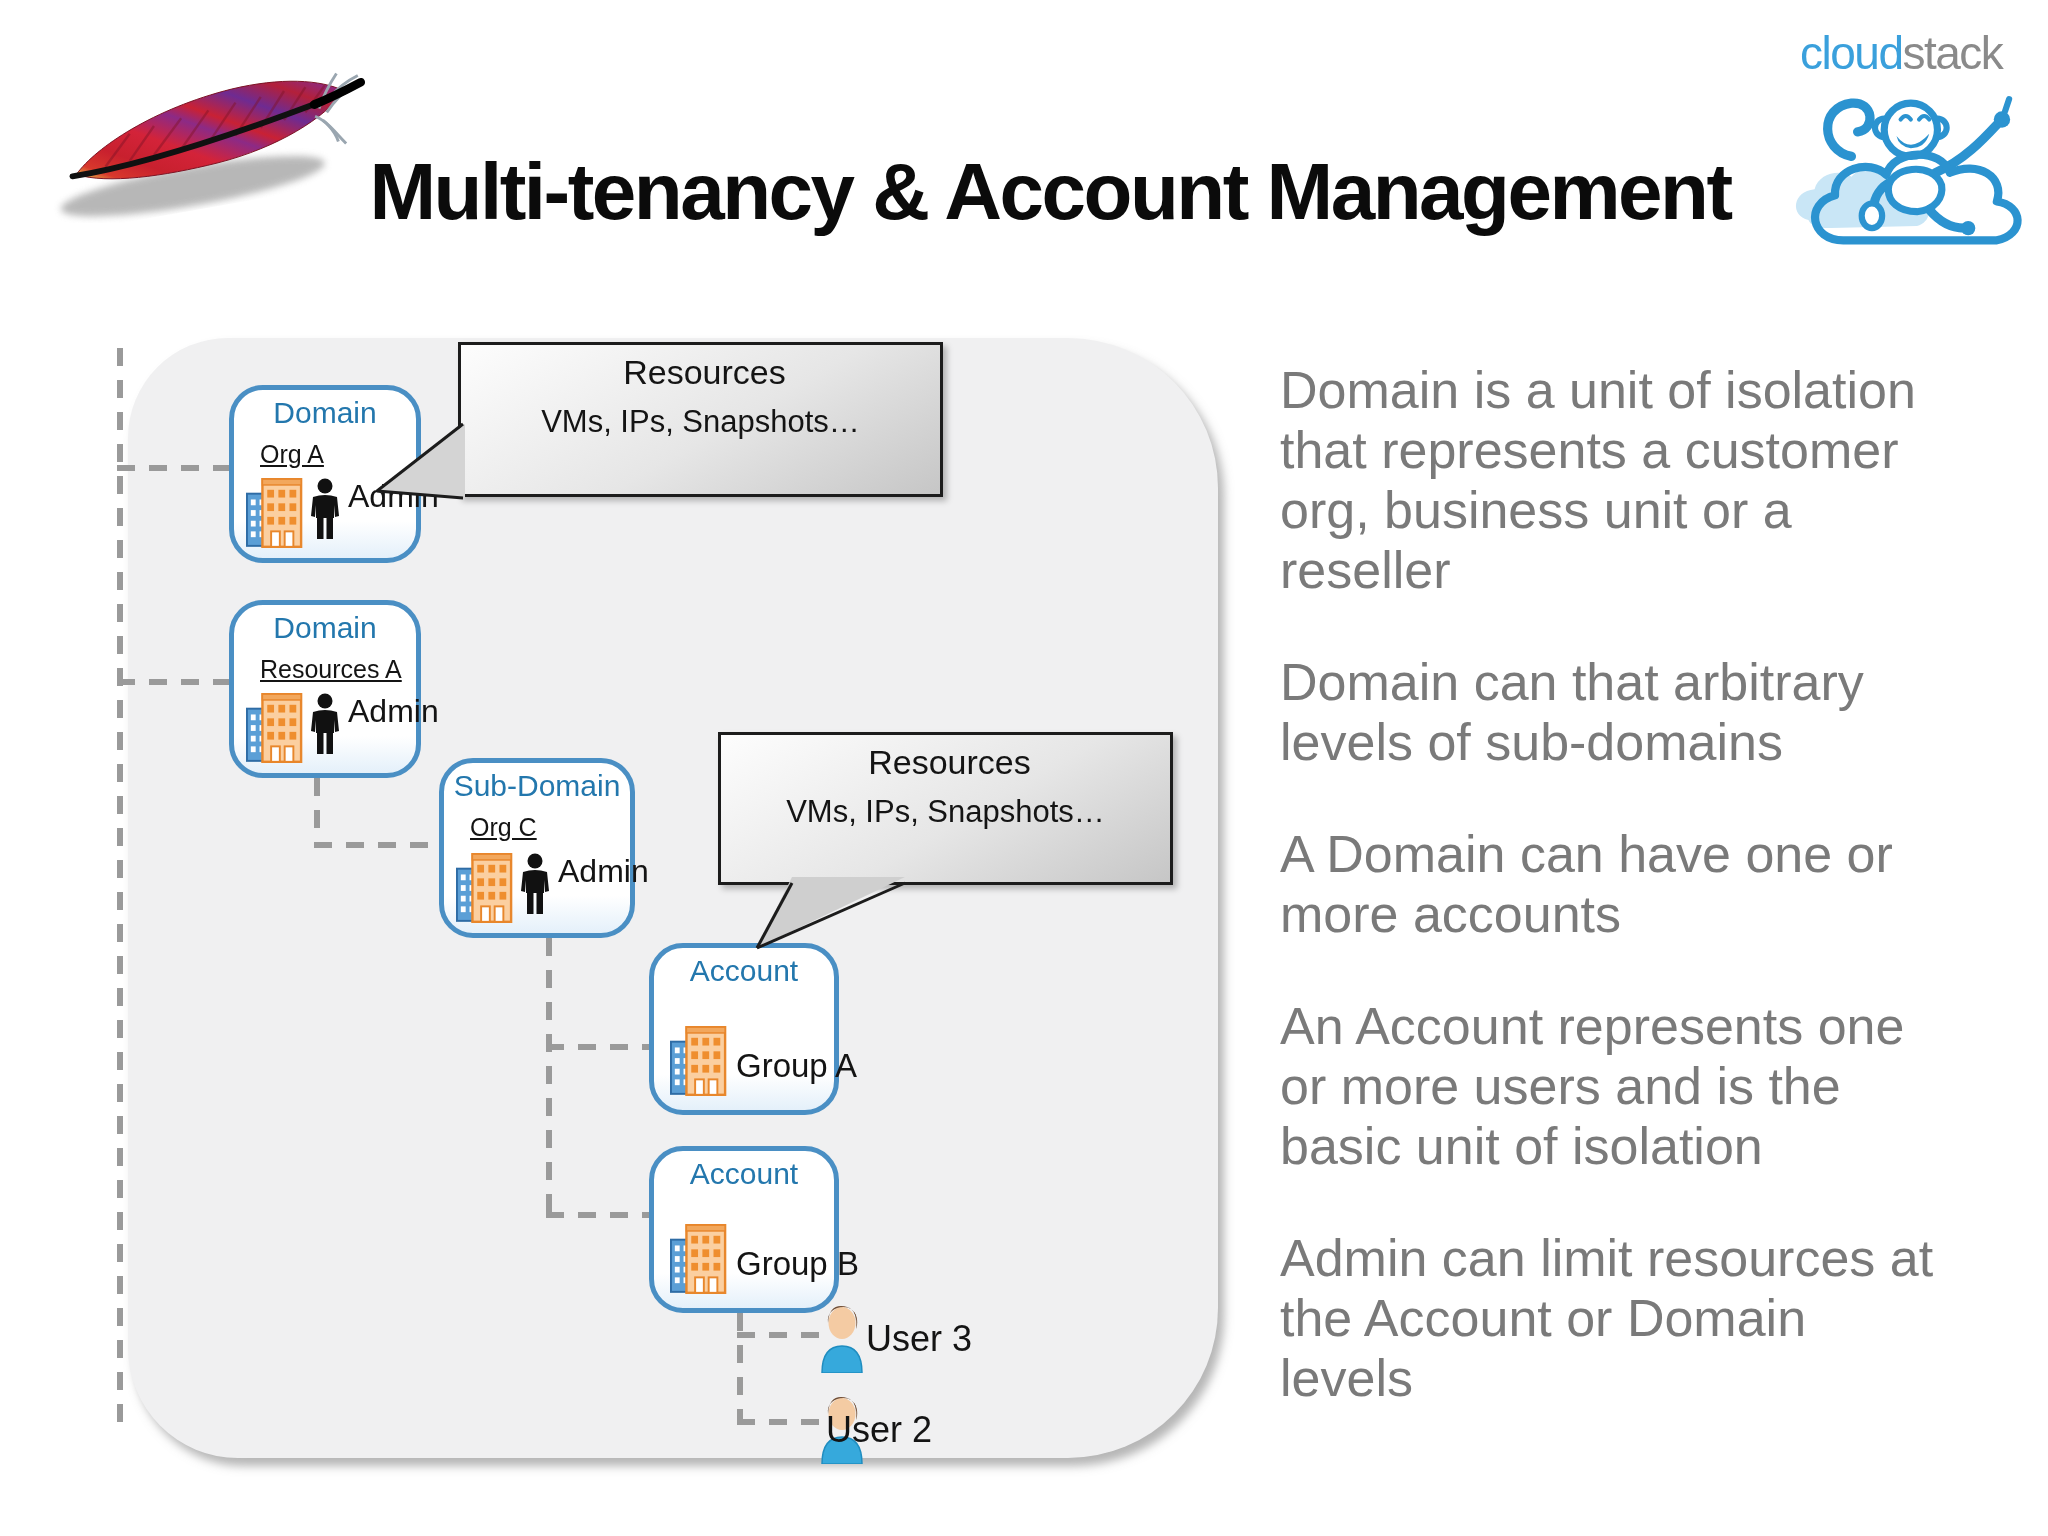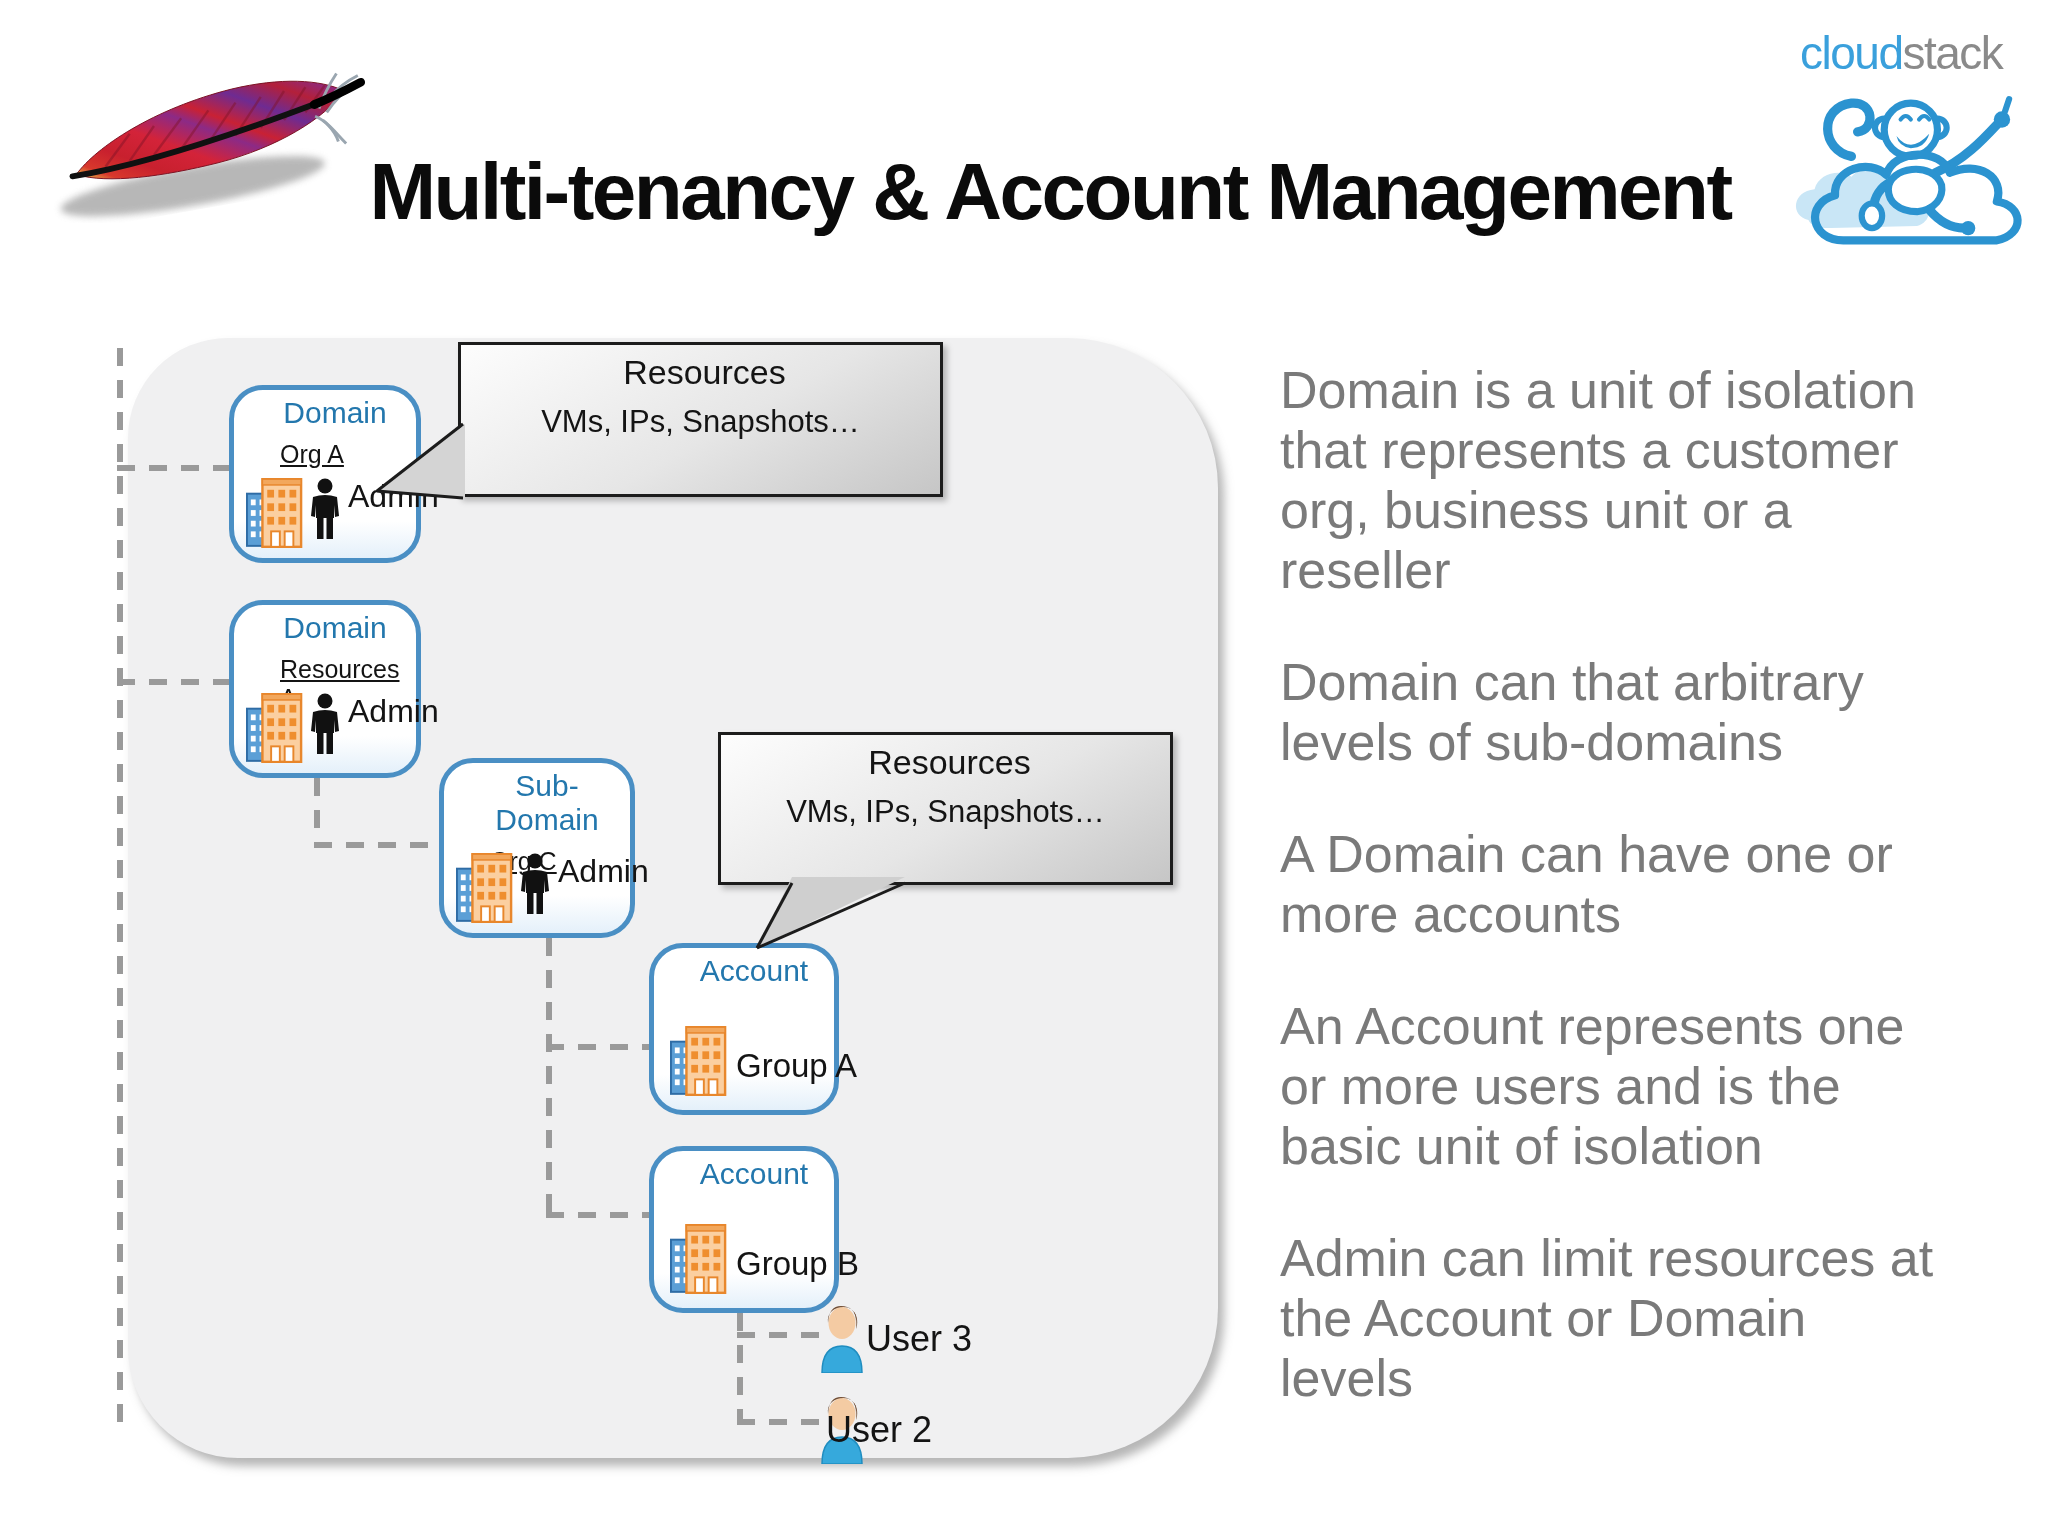--- a/index.html
+++ b/index.html
@@ -18,21 +18,21 @@
   
   #panel{left:128px;top:338px;width:1090px;height:1120px;background:#f0f0f1;
          border-radius:100px 150px 150px 110px;
          box-shadow:6px 8px 10px rgba(110,110,110,.5);}
 
   .dash-v{width:6px;background:repeating-linear-gradient(180deg,#9a9a9a 0 18px,transparent 18px 32px);}
   .dash-h{height:6px;background:repeating-linear-gradient(90deg,#9a9a9a 0 18px,transparent 18px 32px);}
 
   
   .node{background:linear-gradient(180deg,#ffffff 0%,#ffffff 78%,#e4f0fa 100%);
-        border:5px solid #4a8fc4;border-radius:34px;box-sizing:border-box;padding-left:20px;}
+        border:5px solid #4a8fc4;border-radius:34px;box-sizing:border-box;}
   .node-title{text-align:center;margin-top:6px;font-size:30px;color:#2377ad;}
   .node-org{margin:10px 0 0 26px;font-size:25px;color:#141414;text-decoration:underline;}
   .node-row{position:absolute;left:12px;bottom:10px;display:flex;align-items:flex-start;white-space:nowrap;}
   .node-row .lbl{font-size:32px;color:#141414;margin:0 0 6px 6px;}
   .acct .node-row{left:16px;bottom:14px;align-items:center;}
   .acct .node-row .lbl{font-size:33px;margin:10px 0 0 8px;}
 
   
   .callout{background:linear-gradient(150deg,#fdfdfd 0%,#e6e6e6 55%,#c6c6c6 100%);
            border:3px solid #1c1c1c;box-sizing:border-box;box-shadow:4px 4px 6px rgba(0,0,0,.25);}

